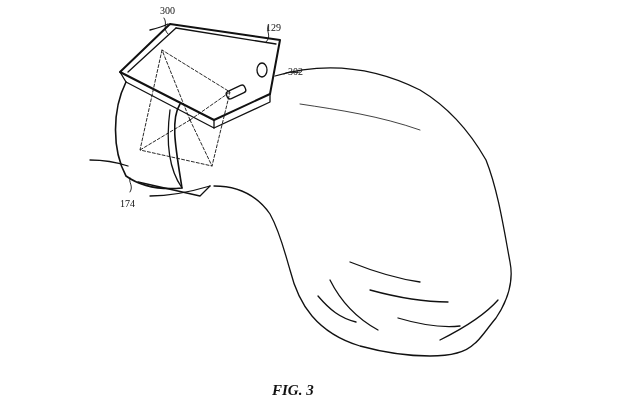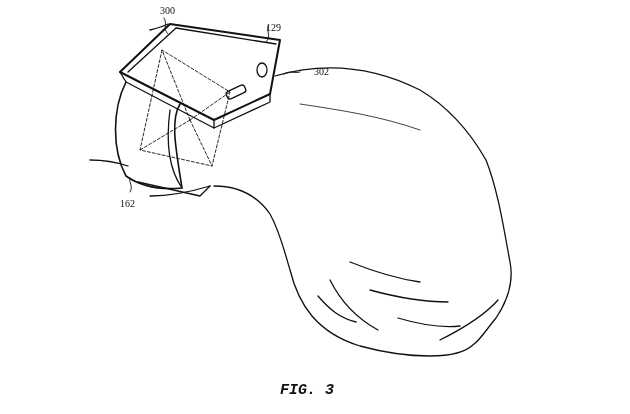--- a/index.html
+++ b/index.html
@@ -1,19 +1,19 @@
 <!DOCTYPE html>
 <html><head>
 <meta charset="utf-8">
 <style>
   html, body { margin: 0; padding: 0; background: #ffffff; }
   body { width: 630px; height: 414px; position: relative; overflow: hidden; font-family: "Liberation Serif", serif; }
   svg { position: absolute; left: 0; top: 0; }
   .lbl { position: absolute; font-family: "Liberation Serif", serif; font-size: 10px; color: #111; }
-  .fig { position: absolute; left: 280px; top: 382px; font-family: Liberation Mono, monospace; font-size: 15px; font-weight: bold; font-style: italic; color: #111; }
+  .fig { position: absolute; left: 272px; top: 382px; font-family: Liberation Serif, serif; font-size: 15px; font-weight: bold; font-style: italic; color: #111; }
 </style>
 </head>
 <body>
 
 <svg width="630" height="414" viewBox="0 0 630 414" fill="none" stroke="#111" stroke-width="1.3" stroke-linejoin="round" stroke-linecap="round">
 
   <path d="M150 30 C158 28 164 26 168 24"></path>
   <path d="M90 160 C104 160 116 162 128 166"></path>
   <path d="M150 196 C170 196 190 192 210 186"></path>
 
@@ -51,15 +51,15 @@
   </g>
 
   <path d="M164 18 C168 24 162 28 168 34" stroke-width="0.9"></path>
   <path d="M268 26 C266 32 272 36 266 42" stroke-width="0.9"></path>
   <path d="M284 74 C290 70 296 74 300 72" stroke-width="0.9"></path>
   <path d="M130 178 C128 182 134 186 130 192" stroke-width="0.9"></path>
 </svg>
 
 <span class="lbl" style="left:160px;top:5px;">300</span>
 <span class="lbl" style="left:266px;top:22px;">129</span>
-<span class="lbl" style="left:314px;top:66px;">302</span>
-<span class="lbl" style="left:120px;top:198px;">162</span>
+<span class="lbl" style="left:288px;top:66px;">302</span>
+<span class="lbl" style="left:120px;top:198px;">174</span>
 <span class="fig">FIG. 3</span>
 
 </body></html>

